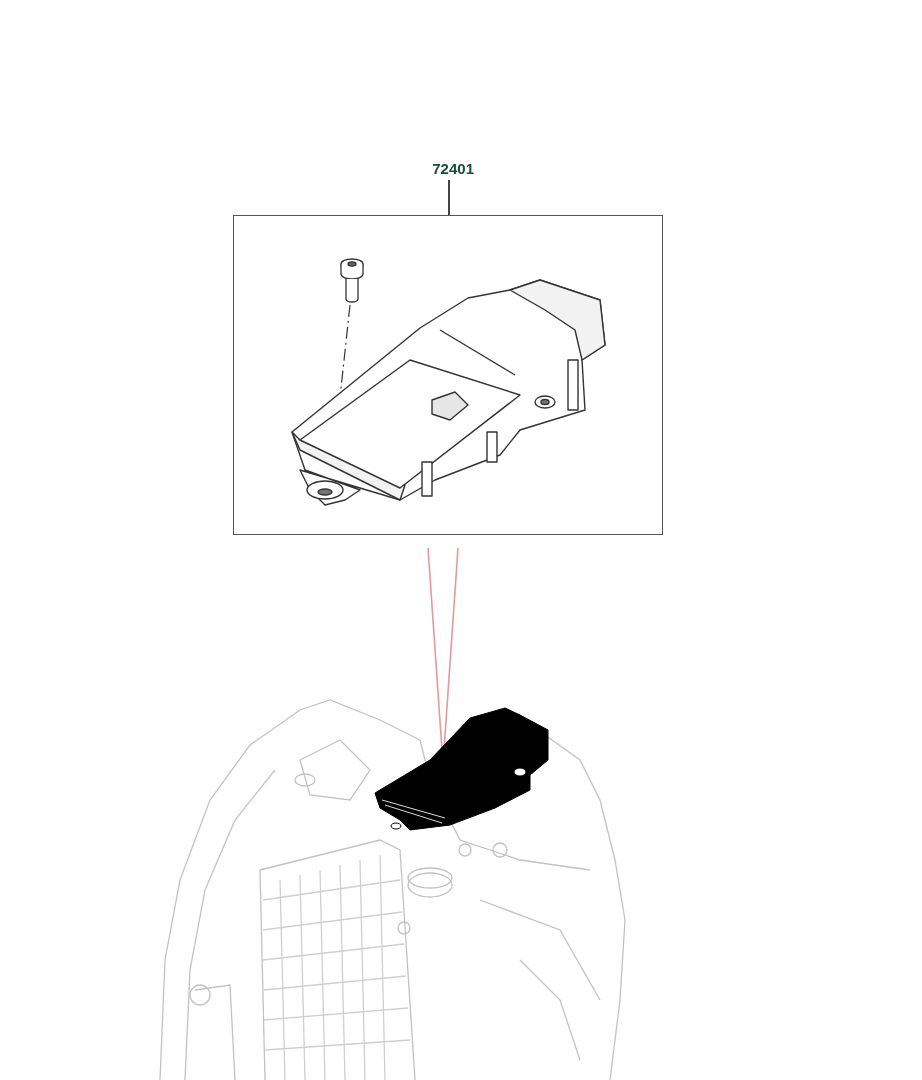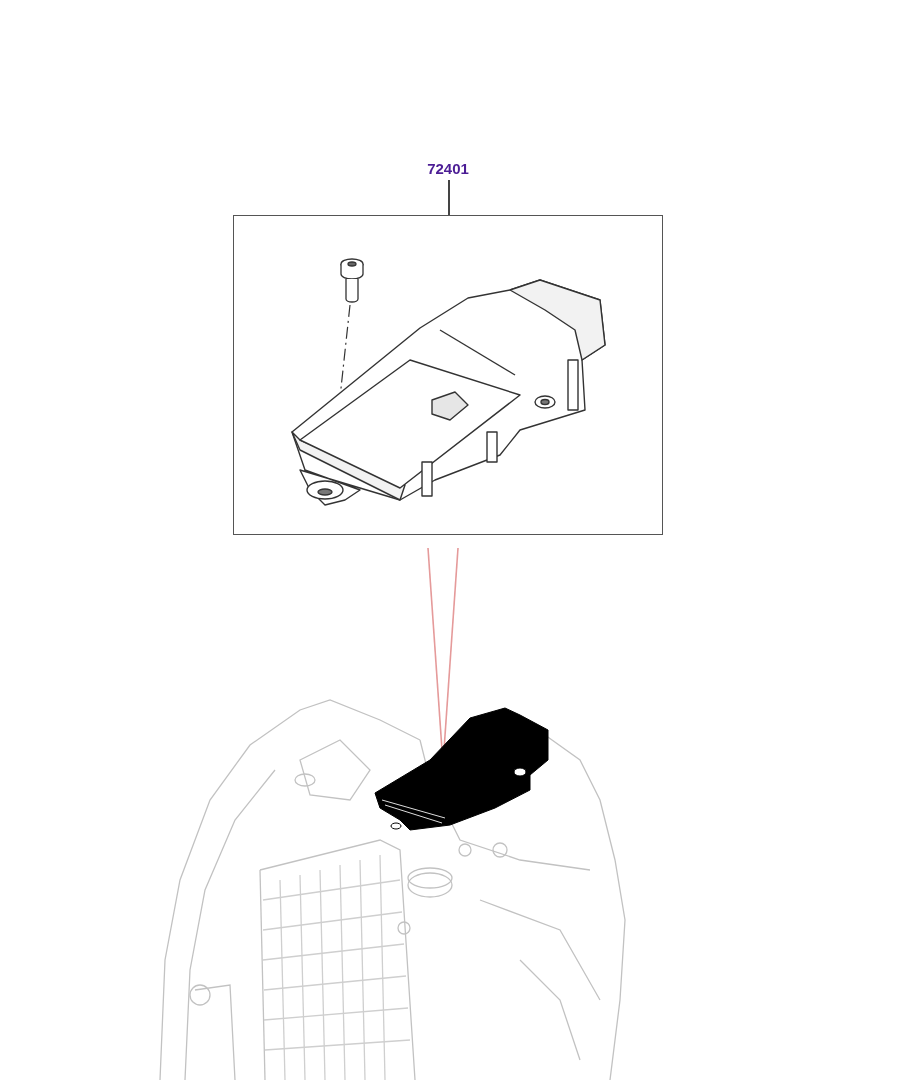--- a/index.html
+++ b/index.html
@@ -1,17 +1,17 @@
 <!DOCTYPE html>
 <html><head>
 <meta charset="utf-8">
 <style>
   html, body { margin: 0; padding: 0; background: #ffffff; }
   body { width: 922px; height: 1080px; position: relative; overflow: hidden; font-family: "Liberation Sans", sans-serif; }
-  .callout { position: absolute; left: 422px; top: 160px; width: 52px; text-align: center; font-size: 15px; font-weight: bold; color: #4c1d95; cursor: pointer; }
+  .callout { position: absolute; left: 422px; top: 160px; width: 52px; text-align: right; font-size: 15px; font-weight: bold; color: #14532d; cursor: pointer; }
   .leader { position: absolute; left: 448px; top: 180px; width: 1.5px; height: 36px; background: #444; }
   .part-box { position: absolute; left: 233px; top: 215px; width: 430px; height: 320px; border: 1.5px solid #555; box-sizing: border-box; }
   svg { position: absolute; left: 0; top: 0; }
 </style>
 </head>
 <body>
 
 <div class="callout">72401</div>
 <div class="leader"></div>
 <div class="part-box"></div>

